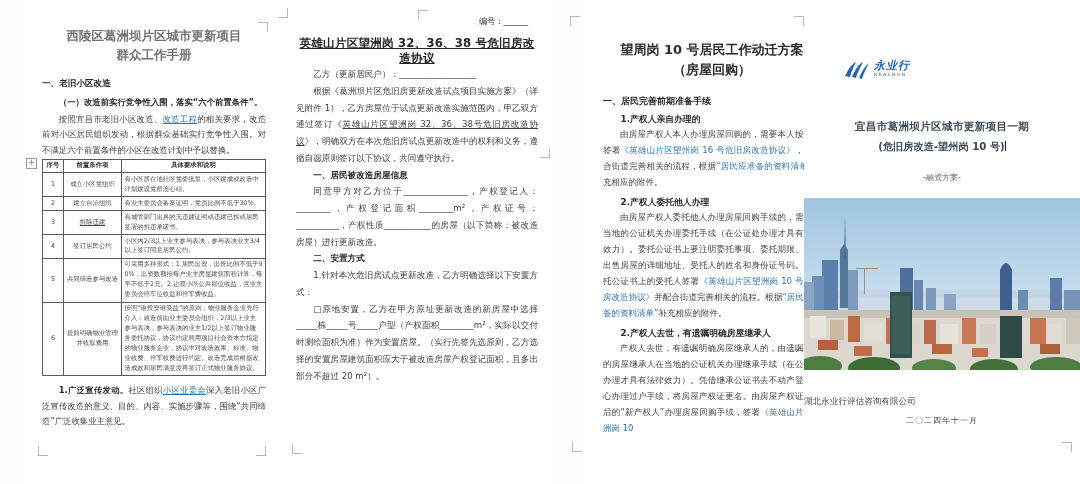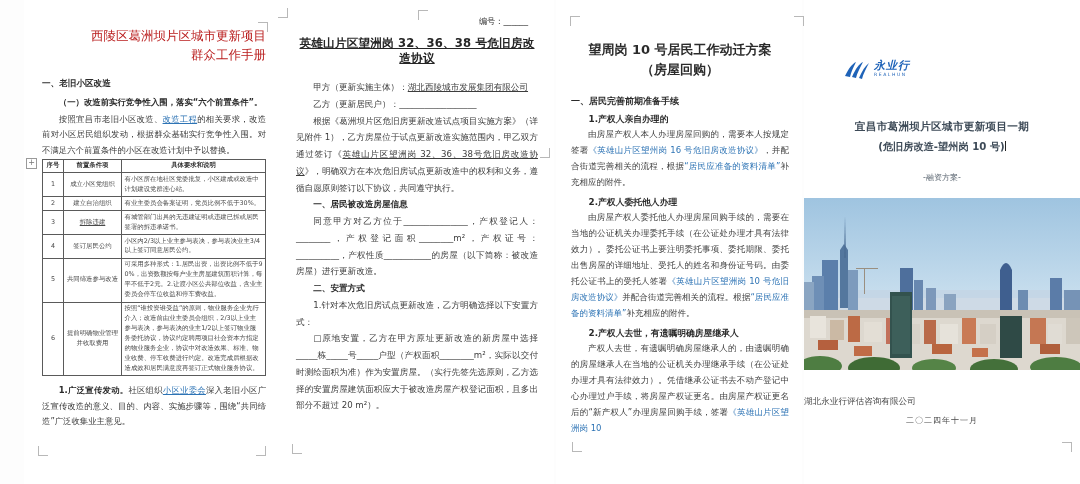--- a/index.html
+++ b/index.html
@@ -14,21 +14,21 @@
   .cm-bl{border-bottom-width:1px;border-left-width:1px;}
   .cm-br{border-bottom-width:1px;border-right-width:1px;}
 
   .link{color:#2e74b5;text-decoration:underline;cursor:pointer;}
   .u{text-decoration:underline;}
   .blue{color:#2e74b5;}
   .bold{font-weight:bold;color:#2b2b2b;}
 
   
   .p1{left:24px;width:256px;padding:26px 14px 0 18px;}
-  .p1 .title{font-size:12.5px;font-weight:normal;text-align:right;color:#b91c1c;line-height:1.55;}
+  .p1 .title{font-size:12.5px;font-weight:bold;text-align:center;color:#737373;line-height:1.55;}
   .p1 .sec{font-size:8.6px;font-weight:bold;color:#2b2b2b;margin-top:13px;}
   .p1 .sec2{font-size:8.4px;font-weight:bold;color:#2b2b2b;margin-top:5px;text-indent:2em;line-height:1.8;}
   .p1 .intro{font-size:8.4px;line-height:1.85;text-align:justify;margin-top:2px;text-indent:2em;}
   .p1 table{border-collapse:collapse;width:100%;table-layout:fixed;padding-left:45px;}
   .p1 th,.p1 td{border:0.8px solid #5a5a5a;font-size:6.4px;line-height:1.55;padding:1.5px 2.5px;
                 color:#4a4a4a;vertical-align:middle;word-break:break-all;}
   .p1 th{font-weight:bold;text-align:center;color:#333;}
   .p1 td.c{text-align:center;}
   .p1 .col-no{width:21px;}
   .p1 .col-item{width:58px;}
@@ -40,21 +40,21 @@
   .p2{left:280px;width:274px;padding:16px 16px 0 16px;font-size:8.6px;}
   .p2 .no-line{text-align:right;font-size:8.2px;color:#333;padding-right:10px;}
   .p2 .title{font-size:11.6px;font-weight:bold;text-align:center;color:#262626;margin-top:9px;
              text-decoration:underline;letter-spacing:0.2px;}
   .p2 p{margin:0;line-height:1.95;text-align:justify;color:#3d3d3d;}
   .p2 .ind{text-indent:2em;}
   .p2 .gap{margin-top:13px;}
   .p2 .h{font-weight:bold;color:#262626;}
 
   
-  .p3{left:556px;width:246px;padding:40px 13px 0 15px;}
+  .p3{left:588px;width:246px;padding:40px 13px 0 15px;}
   .p3 .title{font-size:13px;font-weight:bold;text-align:center;color:#2b2b2b;line-height:1.5;}
   .p3 .h1{font-size:9px;font-weight:bold;color:#2b2b2b;margin-top:16px;}
   .p3 .h2{font-size:8.8px;font-weight:bold;color:#2b2b2b;margin-top:6px;text-indent:2em;}
   .p3 p{margin:0;font-size:8.5px;line-height:1.9;text-align:justify;color:#3f3f3f;text-indent:2em;}
 
   
   .p4{left:804px;width:276px;padding:0;}
   .p4 .logo{position:absolute;left:40px;top:60px;display:flex;align-items:flex-start;}
   .p4 .logo-glyph{width:26px;height:20px;}
   .p4 .logo-txt{margin-left:4px;}
@@ -129,21 +129,20 @@
       </table>
 
     <div class="foot"><span class="bold">1.广泛宣传发动。</span><span>社区组织</span><span class="link">小区业委会</span><span>深入老旧小区广泛宣传改造的意义、目的、内容、实施步骤等，围绕“共同缔造”广泛收集业主意见。</span></div>
 
     <div class="tbl-handle">+</div>
   </div>
 
   <div class="page p2">
     <div class="no-line">编号：______</div>
     <div class="title">英雄山片区望洲岗 32、36、38 号危旧房改造协议</div>
-    <p class="ind gap"><span>甲方（更新实施主体）：</span><span class="u">湖北西陵城市发展集团有限公司</span></p>
     <p class="ind"><span>乙方（更新居民户）：</span><span>__________________</span></p>
     <p class="ind"><span>根据《葛洲坝片区危旧房更新改造试点项目实施方案》（详见附件 1），乙方房屋位于试点更新改造实施范围内，甲乙双方通过签订《</span><span class="u">英雄山片区望洲岗 32、36、38号危旧房改造协议</span><span>》，明确双方在本次危旧房试点更新改造中的权利和义务，遵循自愿原则签订以下协议，共同遵守执行。</span></p>
     <p class="ind h">一、居民被改造房屋信息</p>
     <p class="ind">同意甲方对乙方位于_______________，产权登记人：________，产权登记面积________m²，产权证号：__________，产权性质___________的房屋（以下简称：被改造房屋）进行更新改造。</p>
     <p class="ind h">二、安置方式</p>
     <p class="ind">1.针对本次危旧房试点更新改造，乙方明确选择以下安置方式：</p>
     <p class="ind">□原地安置，乙方在甲方原址更新改造的新房屋中选择_____栋_____号_____户型（产权面积________m²，实际以交付时测绘面积为准）作为安置房屋。（实行先签先选原则，乙方选择的安置房屋建筑面积应大于被改造房屋产权登记面积，且多出部分不超过 20 m²）。</p>
   </div>
 
   <div class="page p3">

